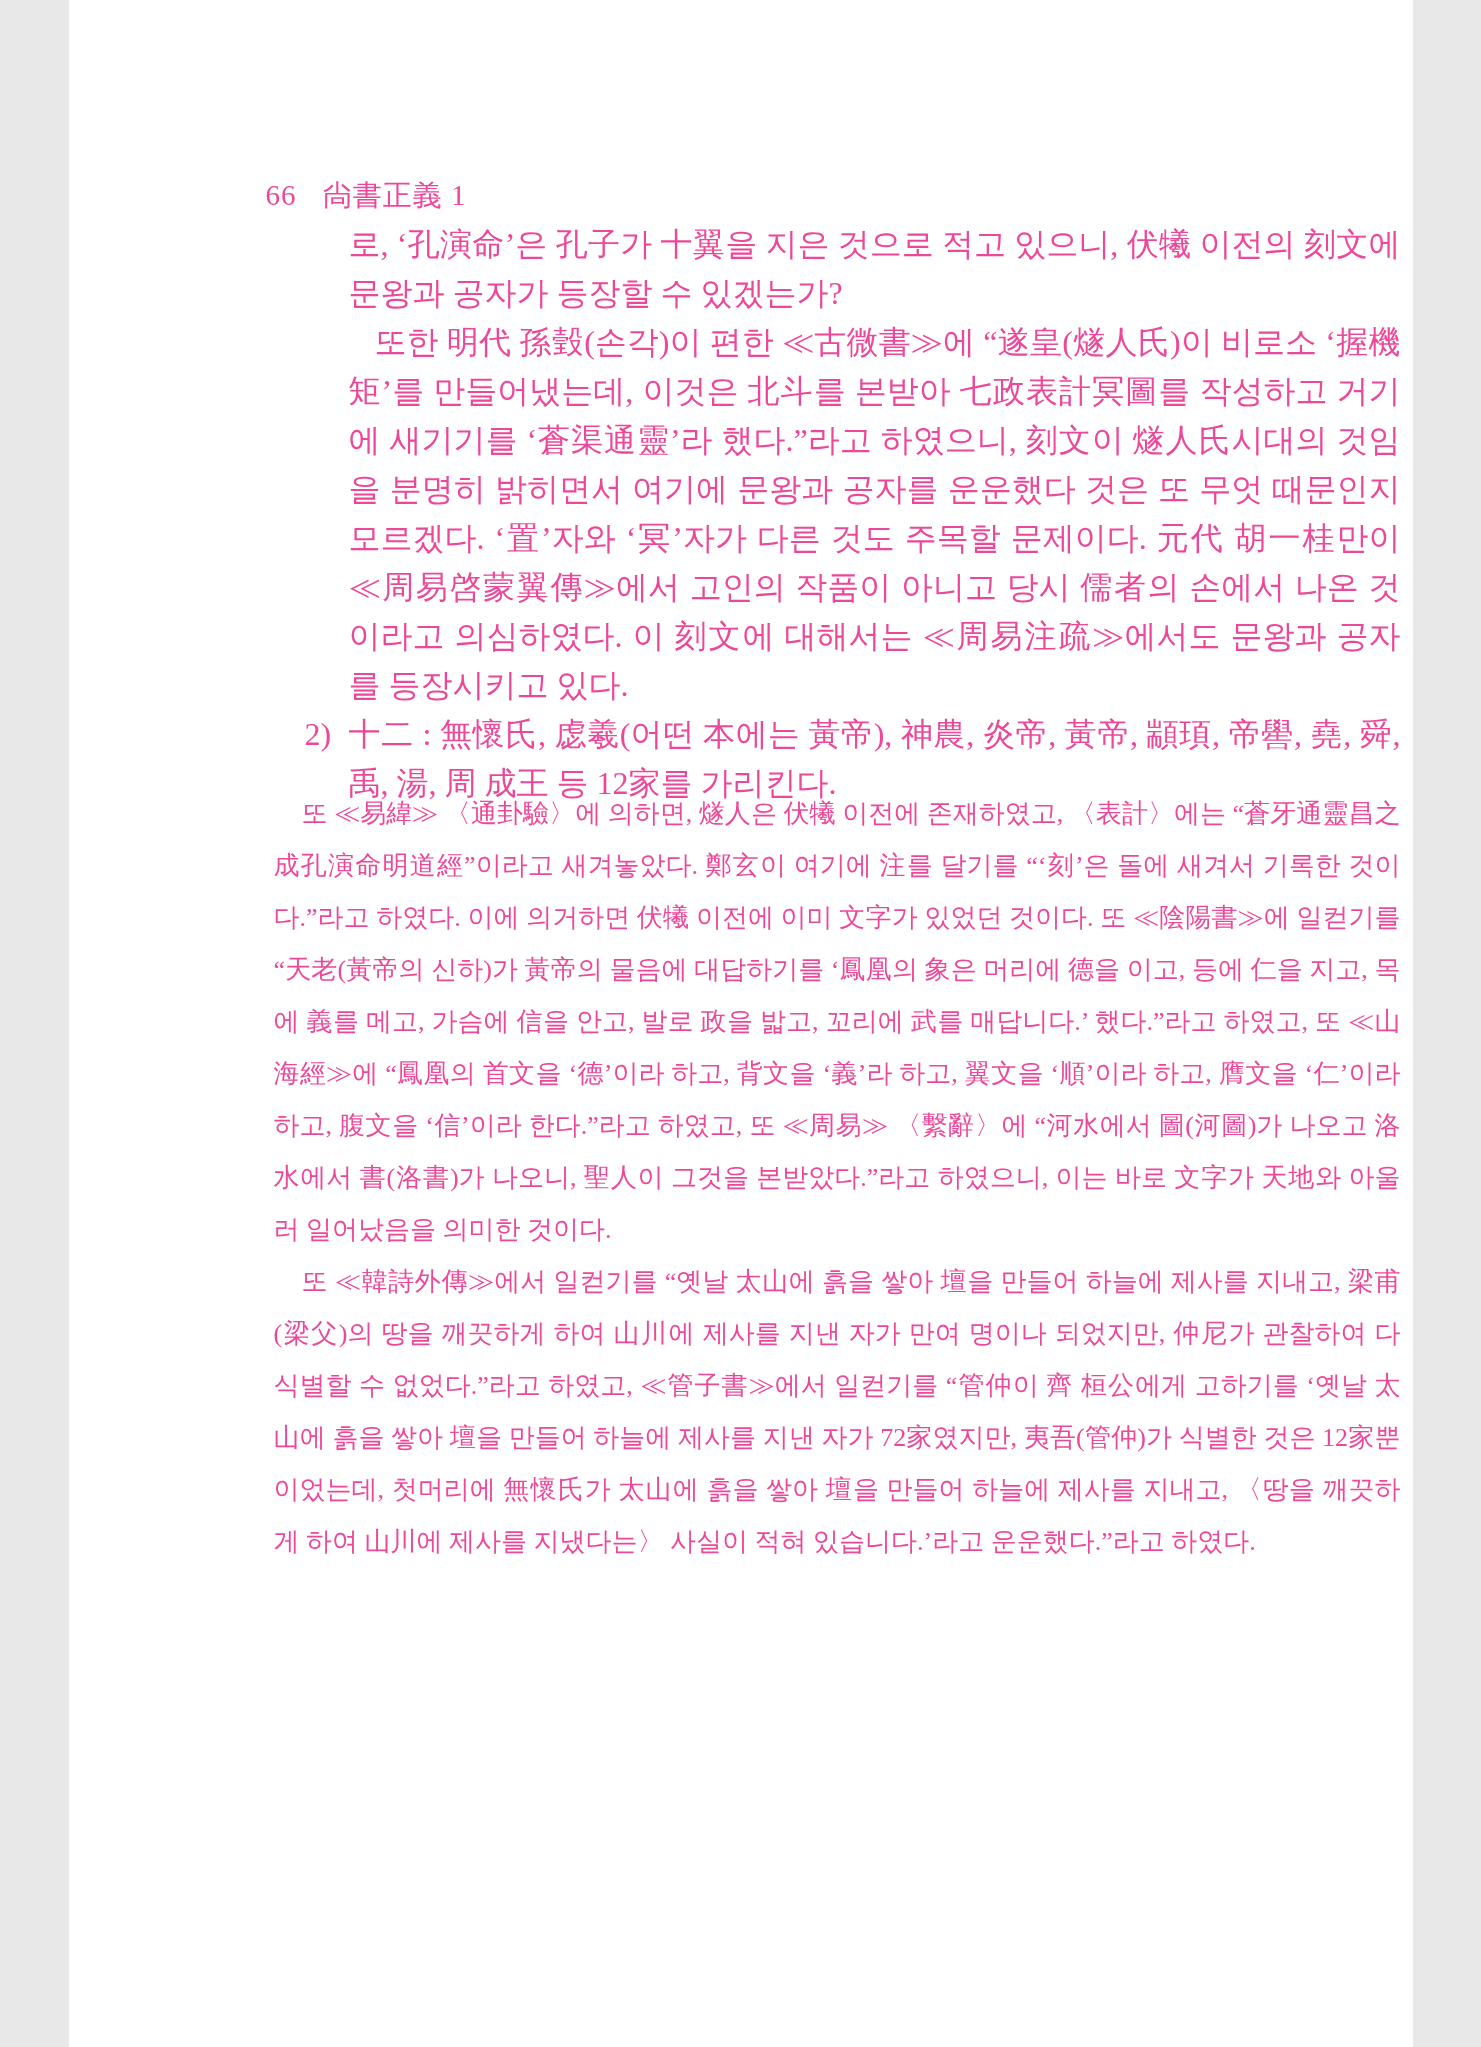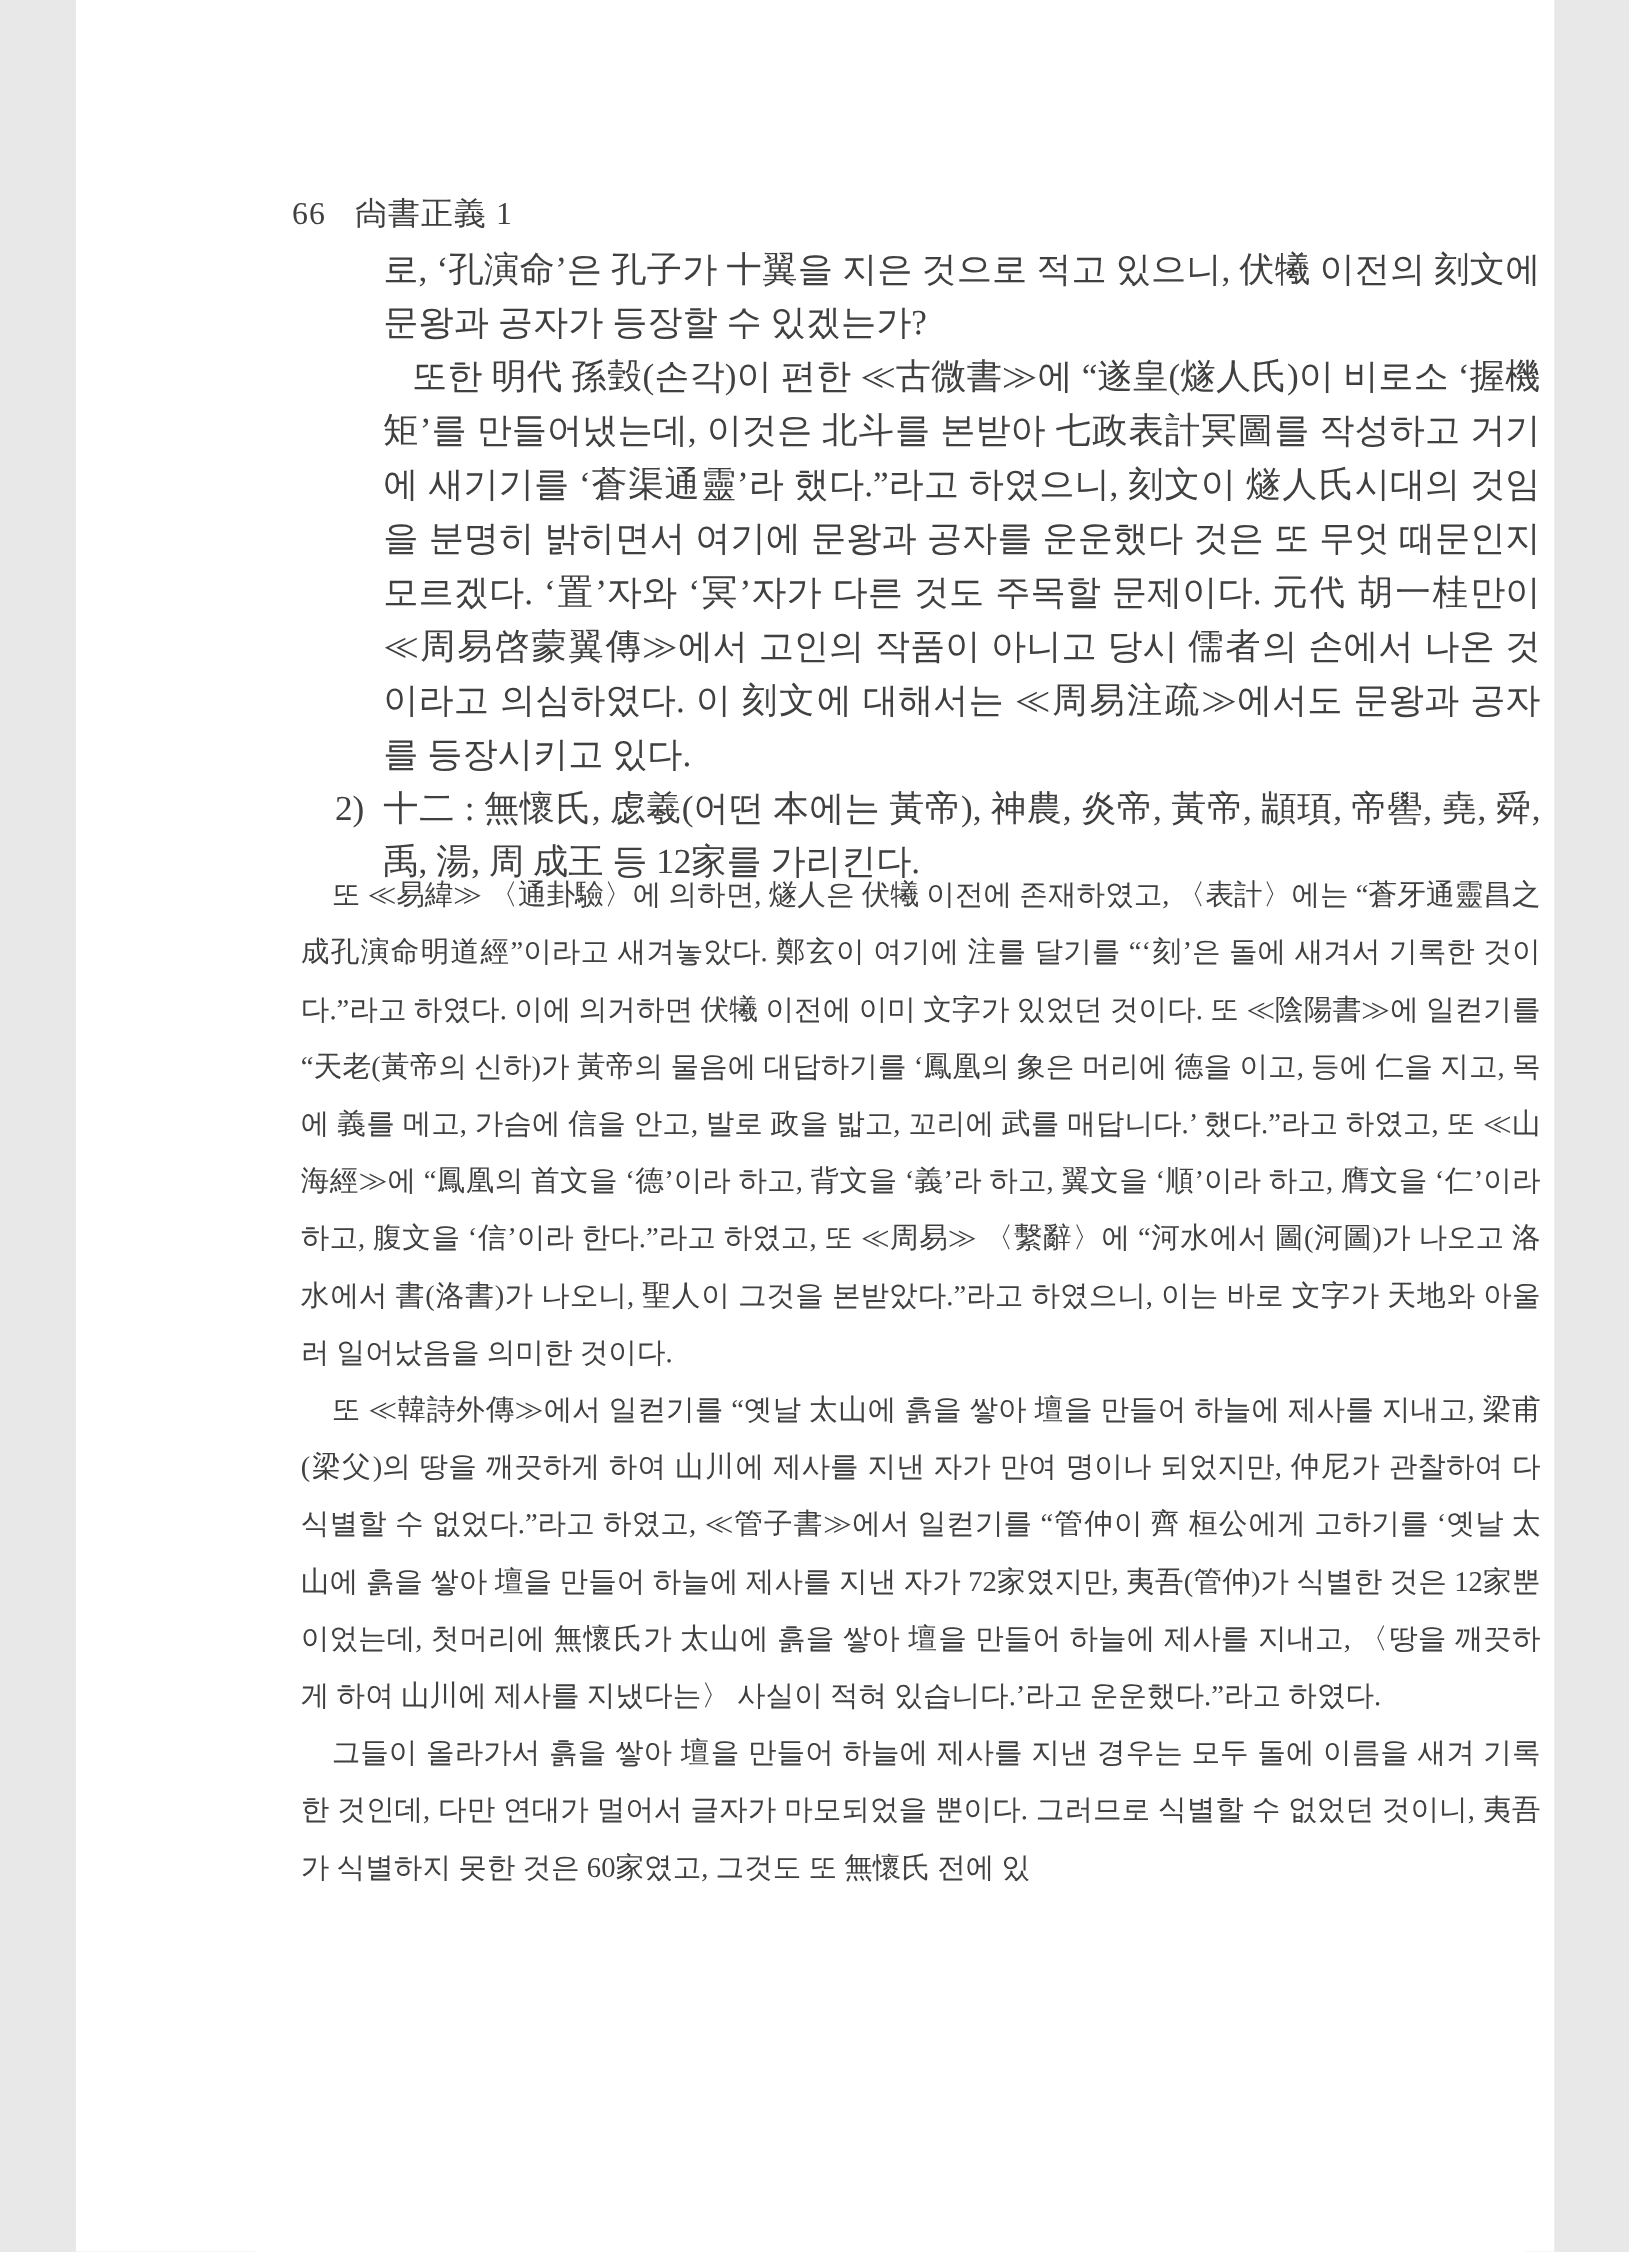--- a/index.html
+++ b/index.html
@@ -1,21 +1,21 @@
 <!DOCTYPE html>
 <html><head>
 <meta charset="utf-8">
 <style>
   html,body { margin:0; padding:0; background:#e8e8e8; }
   .page {
     position:relative;
     width:1344px; height:2047px;
     margin:0 auto;
     background:#ffffff;
-    color:#404040;
+    color:#ec4899;
     font-family:"Liberation Serif","DejaVu Serif",serif;
     overflow:hidden;
   }
   .running-header {
     position:absolute; left:197px; top:178px;
     font-size:29px; line-height:34px;
     letter-spacing:1px;
     white-space:nowrap;
   }
   .running-header .page-num { margin-right:18px; }
@@ -52,16 +52,15 @@
     <p class="fn fn-indent">또한 明代 孫瑴(손각)이 편한 ≪古微書≫에 “遂皇(燧人氏)이 비로소 ‘握機矩’를 만들어냈는데, 이것은 北斗를 본받아 七政表計冥圖를 작성하고 거기에 새기기를 ‘蒼渠通靈’라 했다.”라고 하였으니, 刻文이 燧人氏시대의 것임을 분명히 밝히면서 여기에 문왕과 공자를 운운했다 것은 또 무엇 때문인지 모르겠다. ‘置’자와 ‘冥’자가 다른 것도 주목할 문제이다. 元代 胡一桂만이 ≪周易啓蒙翼傳≫에서 고인의 작품이 아니고 당시 儒者의 손에서 나온 것이라고 의심하였다. 이 刻文에 대해서는 ≪周易注疏≫에서도 문왕과 공자를 등장시키고 있다.</p>
     <p class="fn fn-note">
       <span class="fn-marker">2)</span>
       <span class="fn-text">十二 : 無懷氏, 虙羲(어떤 本에는 黃帝), 神農, 炎帝, 黃帝, 顓頊, 帝嚳, 堯, 舜, 禹, 湯, 周 成王 등 12家를 가리킨다.</span>
     </p>
   </div>
 
   <div class="body-text">
     <p class="bp">또 ≪易緯≫ 〈通卦驗〉에 의하면, 燧人은 伏犧 이전에 존재하였고, 〈表計〉에는 “蒼牙通靈昌之成孔演命明道經”이라고 새겨놓았다. 鄭玄이 여기에 注를 달기를 “‘刻’은 돌에 새겨서 기록한 것이다.”라고 하였다. 이에 의거하면 伏犧 이전에 이미 文字가 있었던 것이다. 또 ≪陰陽書≫에 일컫기를 “天老(黃帝의 신하)가 黃帝의 물음에 대답하기를 ‘鳳凰의 象은 머리에 德을 이고, 등에 仁을 지고, 목에 義를 메고, 가슴에 信을 안고, 발로 政을 밟고, 꼬리에 武를 매답니다.’ 했다.”라고 하였고, 또 ≪山海經≫에 “鳳凰의 首文을 ‘德’이라 하고, 背文을 ‘義’라 하고, 翼文을 ‘順’이라 하고, 膺文을 ‘仁’이라 하고, 腹文을 ‘信’이라 한다.”라고 하였고, 또 ≪周易≫ 〈繫辭〉에 “河水에서 圖(河圖)가 나오고 洛水에서 書(洛書)가 나오니, 聖人이 그것을 본받았다.”라고 하였으니, 이는 바로 文字가 天地와 아울러 일어났음을 의미한 것이다.</p>
     <p class="bp">또 ≪韓詩外傳≫에서 일컫기를 “옛날 太山에 흙을 쌓아 壇을 만들어 하늘에 제사를 지내고, 梁甫(梁父)의 땅을 깨끗하게 하여 山川에 제사를 지낸 자가 만여 명이나 되었지만, 仲尼가 관찰하여 다 식별할 수 없었다.”라고 하였고, ≪管子書≫에서 일컫기를 “管仲이 齊 桓公에게 고하기를 ‘옛날 太山에 흙을 쌓아 壇을 만들어 하늘에 제사를 지낸 자가 72家였지만, 夷吾(管仲)가 식별한 것은 12家뿐이었는데, 첫머리에 無懷氏가 太山에 흙을 쌓아 壇을 만들어 하늘에 제사를 지내고, 〈땅을 깨끗하게 하여 山川에 제사를 지냈다는〉 사실이 적혀 있습니다.’라고 운운했다.”라고 하였다.</p>
-    <p class="bp">그들이 올라가서 흙을 쌓아 壇을 만들어 하늘에 제사를 지낸 경우는 모두 돌에 이름을 새겨 기록한 것인데, 다만 연대가 멀어서 글자가 마모되었을 뿐이다. 그러므로 식별할 수 없었던 것이니, 夷吾가 식별하지 못한 것은 60家였고, 그것도 또 無懷氏 전에 있</p>
   </div>
 
 </div>
 
 </body></html>

